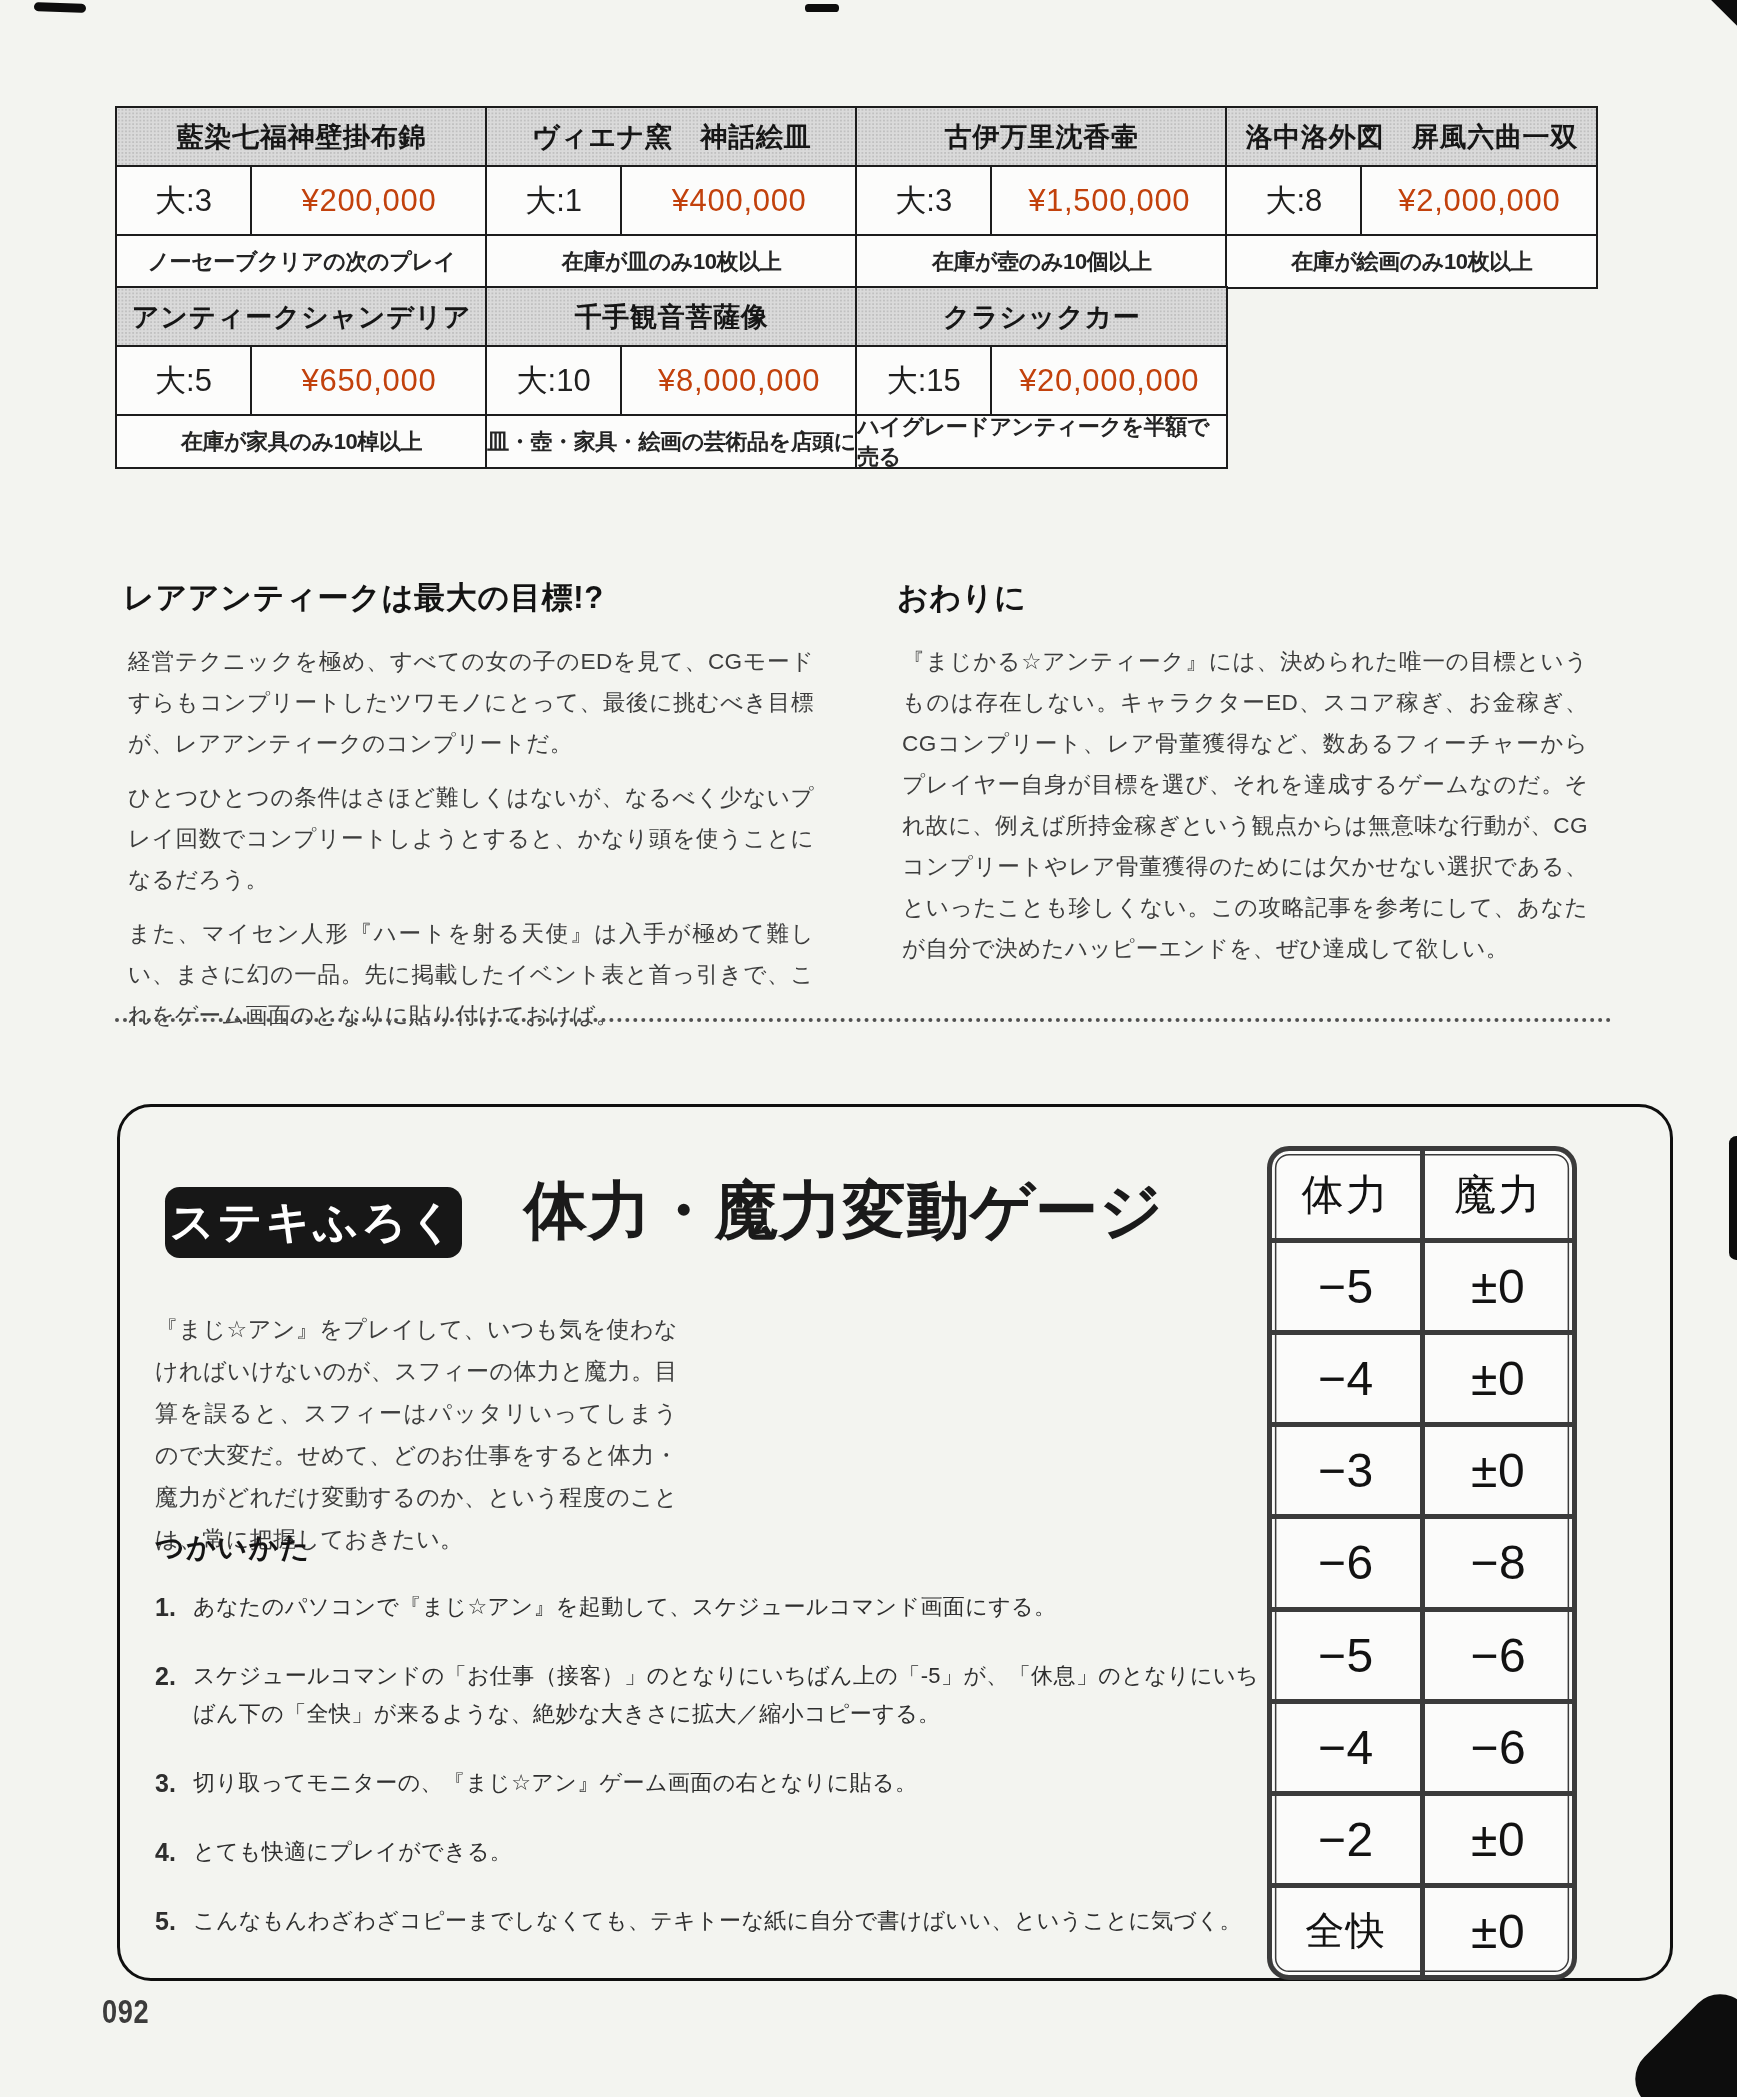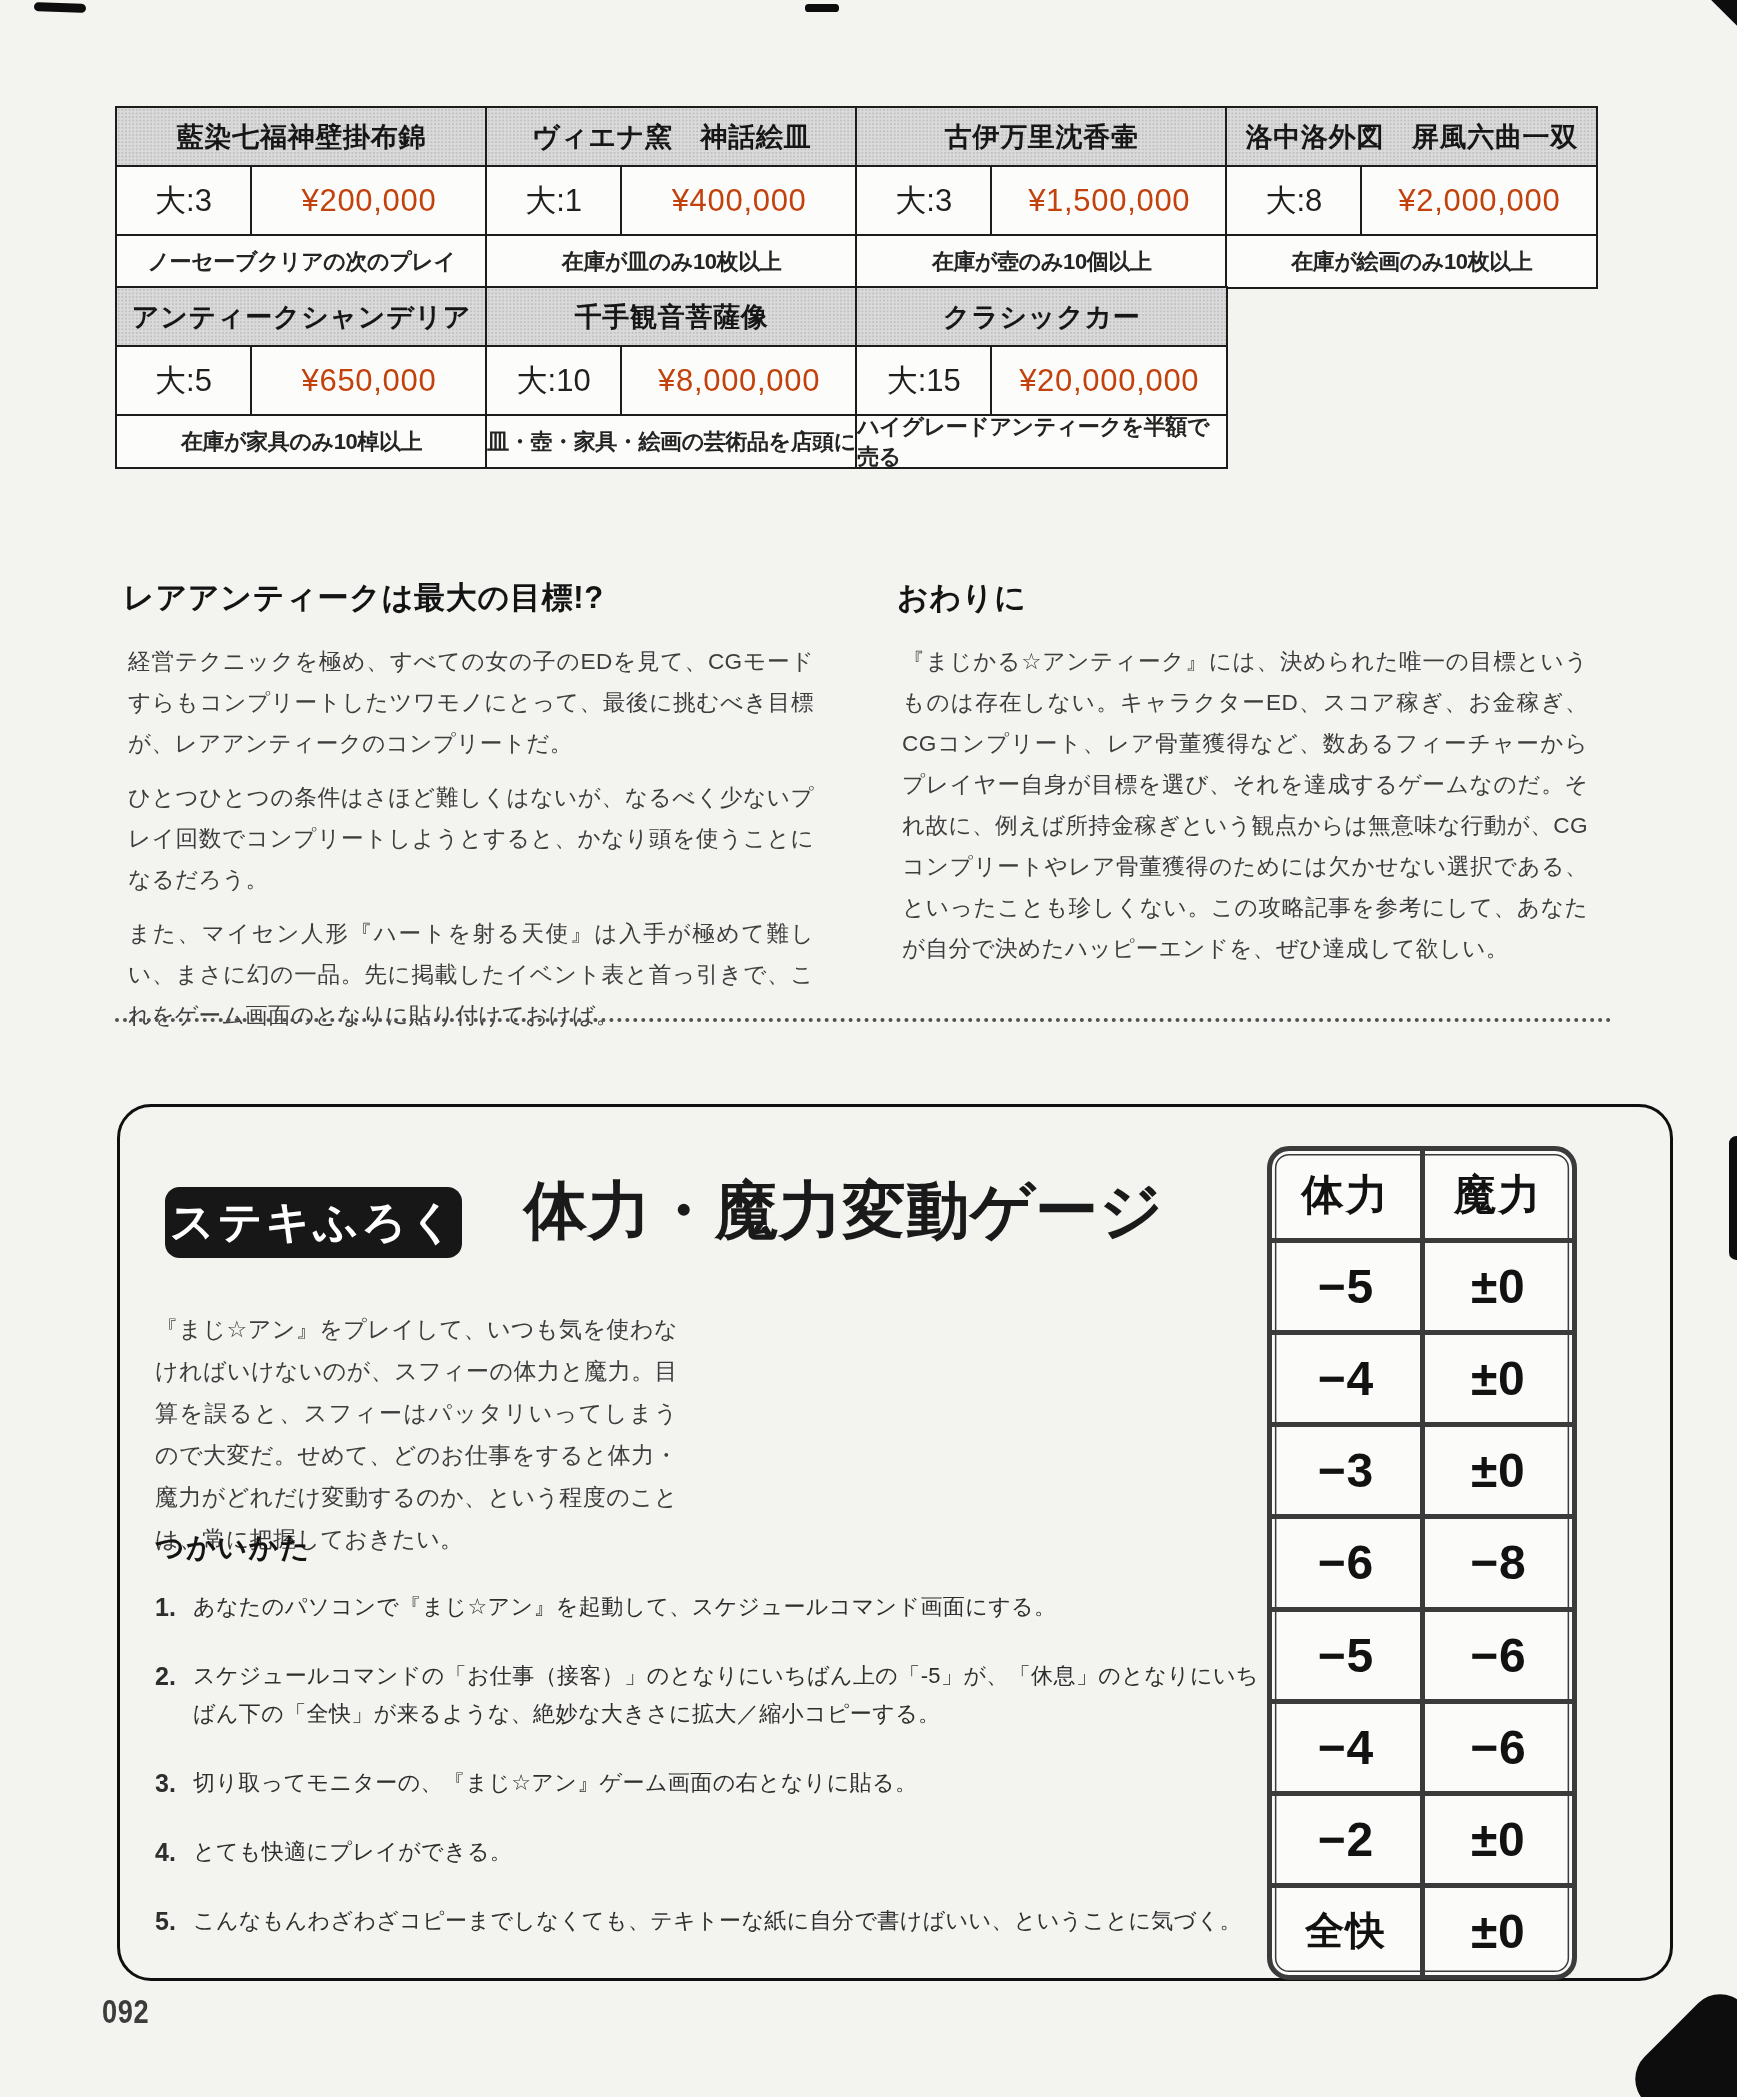--- a/index.html
+++ b/index.html
@@ -53,21 +53,21 @@
   .step .t{font-size:22px;line-height:38px;letter-spacing:0.4px;}
   
   .gauge{
     position:absolute;left:1147px;top:39px;width:300px;height:824px;
     border:5.1px solid #3b3b3b;border-radius:22px;overflow:hidden;
     display:flex;flex-direction:column;background:#fbfbfa;
     box-shadow:inset 0 0 0 2.9px #fbfbfa, inset 0 0 0 4.4px #3b3b3b;
   }
   .grow{flex:1;display:flex;border-top:5.1px solid #3b3b3b;}
   .grow:first-child{border-top:none;}
-  .gcell{flex:1;display:flex;align-items:center;justify-content:center;font-weight:bold;color:#121212;}
+  .gcell{flex:1;display:flex;align-items:center;justify-content:center;font-weight:normal;color:#121212;}
   .gcell:first-child{border-right:5.1px solid #3b3b3b;}
   .ghead .gcell{font-size:42px;letter-spacing:2.2px;}
   .gnum{font-size:48px;letter-spacing:0.7px;}
   .gword{font-size:39px;letter-spacing:1.5px;}
   
   .pagenum{position:absolute;left:102px;top:1993px;font-size:32px;font-weight:bold;color:#3c3c3c;letter-spacing:0.7px;transform:scale(0.85,1.05);transform-origin:left top;}
   .artifact{position:absolute;background:#0d0d0d;}
   .art-dash1{left:34px;top:2.9px;width:52px;height:8.7px;border-radius:4.4px;transform:rotate(2deg);}
   .art-dash2{left:805px;top:4.4px;width:34px;height:7.3px;border-radius:3.6px;}
   .art-corner-tr{right:-19px;top:-19px;width:38px;height:38px;transform:rotate(45deg);}

